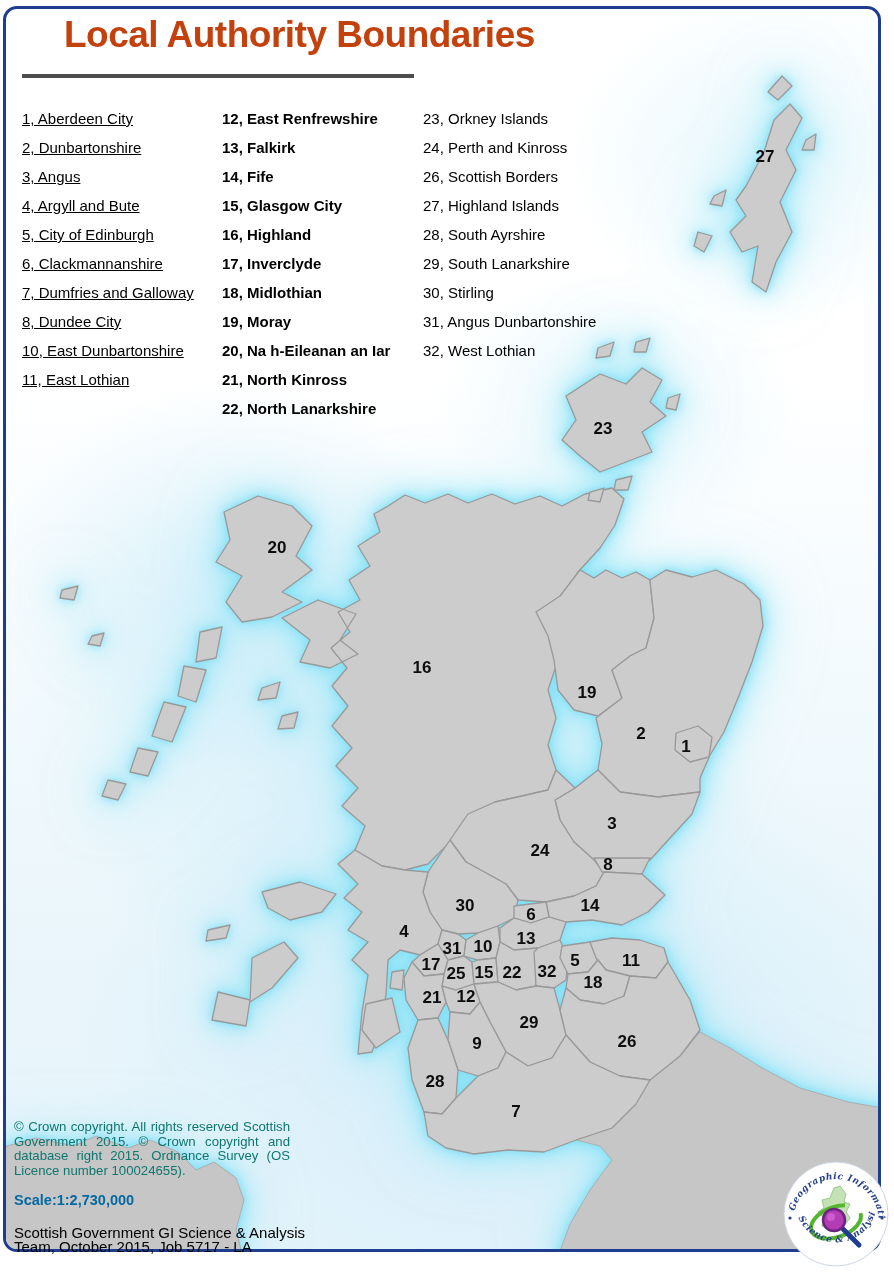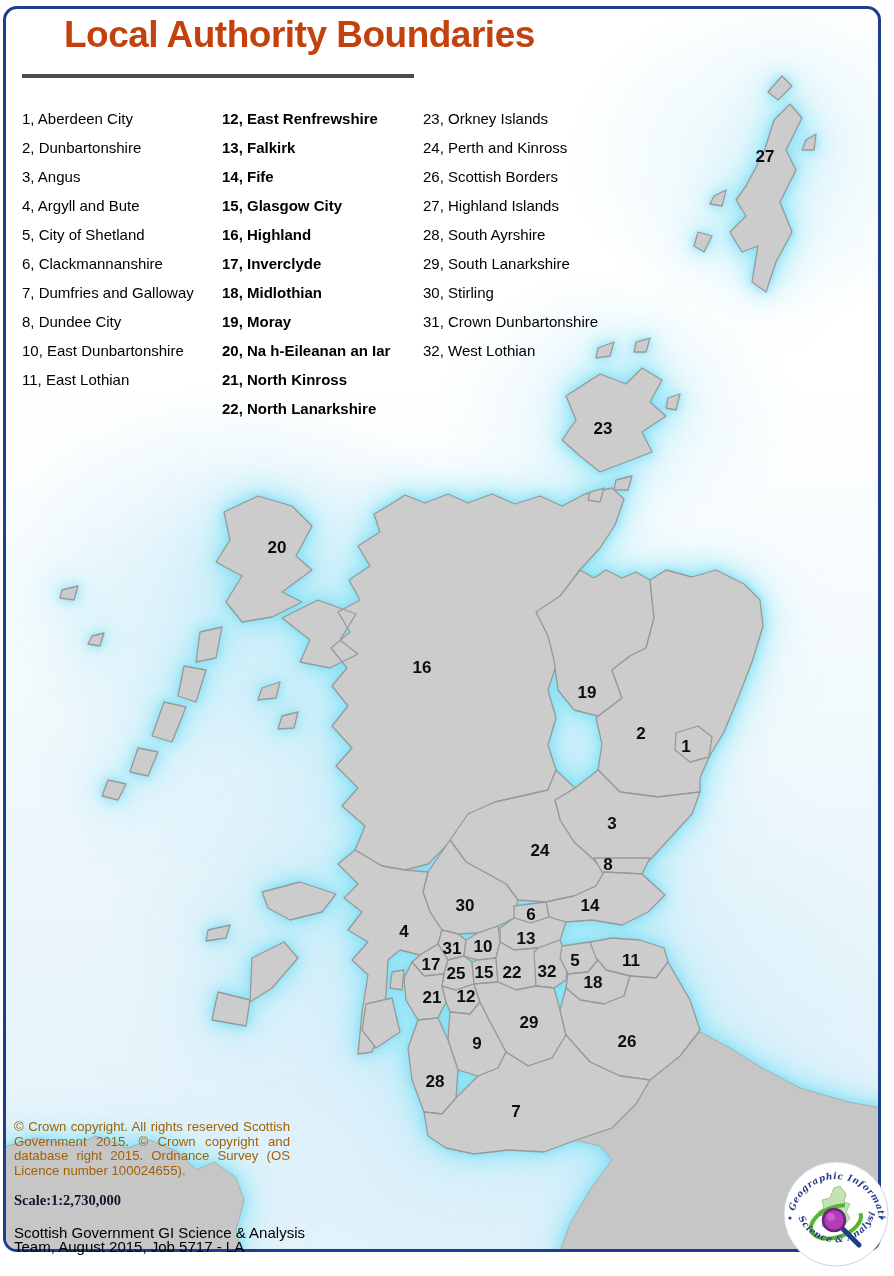--- a/index.html
+++ b/index.html
@@ -19,27 +19,27 @@
       linear-gradient(180deg,#ffffff 0%,#ffffff 30%,#f2fafd 55%,#e9f5fb 78%,#e7f4fb 100%);
   }
   .map-svg{position:absolute;left:-6px;top:-9px;width:894px;height:1276px;}
   #land{filter:drop-shadow(0 0 5px #7fdef5) drop-shadow(0 0 13px rgba(130,225,246,.75)) drop-shadow(0 0 26px rgba(160,232,248,.5));}
   .region{stroke:#999999;stroke-width:1.3;stroke-linejoin:round;fill:#cccccc;}
   .neighbor-land{fill:#c6c6c6;stroke:#aeaeae;stroke-width:1;stroke-linejoin:round;}
   .map-label{font-family:"Liberation Sans",sans-serif;font-weight:bold;font-size:17px;fill:#0d0d0d;text-anchor:middle;}
   .page-title{position:absolute;left:22px;top:14px;font-size:37px;font-weight:bold;color:#c2410c;letter-spacing:-.5px;z-index:5;margin-left:42px;}
   .title-rule{position:absolute;left:22px;top:74px;width:392px;height:4px;background:#4d4d4d;z-index:5;}
   .legend-col{position:absolute;top:104px;z-index:5;}
-  .legend-col-1{left:22px;}
+  .legend-col-1{left:22px;text-decoration:underline;}
   .legend-col-2{left:222px;font-weight:bold;}
   .legend-col-3{left:423px;}
   .legend-item{height:29px;line-height:29px;font-size:15px;color:#000;white-space:nowrap;}
   .copyright{position:absolute;left:14px;top:1120px;width:276px;font-size:13.2px;line-height:14.6px;
-    text-align:justify;color:#a16207;z-index:5;}
-  .scale-label{position:absolute;left:14px;top:1192px;font-size:14.5px;font-weight:bold;color:#0f172a;z-index:5;font-family:Liberation Serif, serif;}
+    text-align:justify;color:#0f766e;z-index:5;}
+  .scale-label{position:absolute;left:14px;top:1192px;font-size:14.5px;font-weight:bold;color:#0369a1;z-index:5;}
   .attribution{position:absolute;left:14px;top:1226px;font-size:15px;line-height:14px;color:#000;z-index:5;}
   .logo-svg{position:absolute;left:780px;top:1158px;width:112px;height:112px;z-index:9;}
   .logo-arc-text{font-family:"DejaVu Serif",serif;font-style:italic;font-weight:bold;font-size:9px;fill:#27408b;letter-spacing:.6px;}
 </style>
 </head>
 <body>
 
 <div class="page">
   <svg class="map-svg" viewBox="0 0 894 1276">
     <g id="land">
@@ -142,21 +142,21 @@
 </div>
 
 <div class="page-title">Local Authority Boundaries</div>
 <div class="title-rule"></div>
 
 <div class="legend-col legend-col-1">
     <div class="legend-item">1, Aberdeen City</div>
     <div class="legend-item">2, Dunbartonshire</div>
     <div class="legend-item">3, Angus</div>
     <div class="legend-item">4, Argyll and Bute</div>
-    <div class="legend-item">5, City of Shetland</div>
+    <div class="legend-item">5, City of Edinburgh</div>
     <div class="legend-item">6, Clackmannanshire</div>
     <div class="legend-item">7, Dumfries and Galloway</div>
     <div class="legend-item">8, Dundee City</div>
     <div class="legend-item">10, East Dunbartonshire</div>
     <div class="legend-item">11, East Lothian</div>
   </div>
 <div class="legend-col legend-col-2">
     <div class="legend-item">12, East Renfrewshire</div>
     <div class="legend-item">13, Falkirk</div>
     <div class="legend-item">14, Fife</div>
@@ -170,29 +170,29 @@
     <div class="legend-item">22, North Lanarkshire</div>
   </div>
 <div class="legend-col legend-col-3">
     <div class="legend-item">23, Orkney Islands</div>
     <div class="legend-item">24, Perth and Kinross</div>
     <div class="legend-item">26, Scottish Borders</div>
     <div class="legend-item">27, Highland Islands</div>
     <div class="legend-item">28, South Ayrshire</div>
     <div class="legend-item">29, South Lanarkshire</div>
     <div class="legend-item">30, Stirling</div>
-    <div class="legend-item">31, Crown Dunbartonshire</div>
+    <div class="legend-item">31, Angus Dunbartonshire</div>
     <div class="legend-item">32, West Lothian</div>
   </div>
 
 <div class="copyright">© Crown copyright. All rights reserved Scottish Government 2015. © Crown copyright and database right 2015. Ordnance Survey (OS Licence number 100024655).</div>
 <div class="scale-label">Scale:1:2,730,000</div>
 <div class="attribution">
   <div>Scottish Government GI Science &amp; Analysis</div>
-  <div>Team, August 2015, Job 5717 - LA</div>
+  <div>Team, October 2015, Job 5717 - LA</div>
 </div>
 
 <svg class="logo-svg" viewBox="0 0 112 112">
   <circle cx="56" cy="56" r="52" fill="#ffffff" stroke="#ccd6e4" stroke-width="1"></circle>
   <defs>
     <path id="arcTop" d="M 13,64 A 43,43 0 1 1 99,64" fill="none"></path>
     <path id="arcBot" d="M 17,56 A 41,41 0 0 0 95,56" fill="none"></path>
   </defs>
   <path fill="#c4e2b4" stroke="#9cc890" stroke-width="1" d="M60,28 l6,8 -2,8 6,2 -4,8 4,6 -6,8 -8,-2 -6,6 -8,-4 2,-8 -6,-6 6,-4 -2,-8 8,-2 4,-10 Z"></path>
   <ellipse cx="56" cy="64" rx="26" ry="15" fill="none" stroke="#56b52e" stroke-width="4" stroke-dasharray="112 40" transform="rotate(-20 56 64)"></ellipse>

